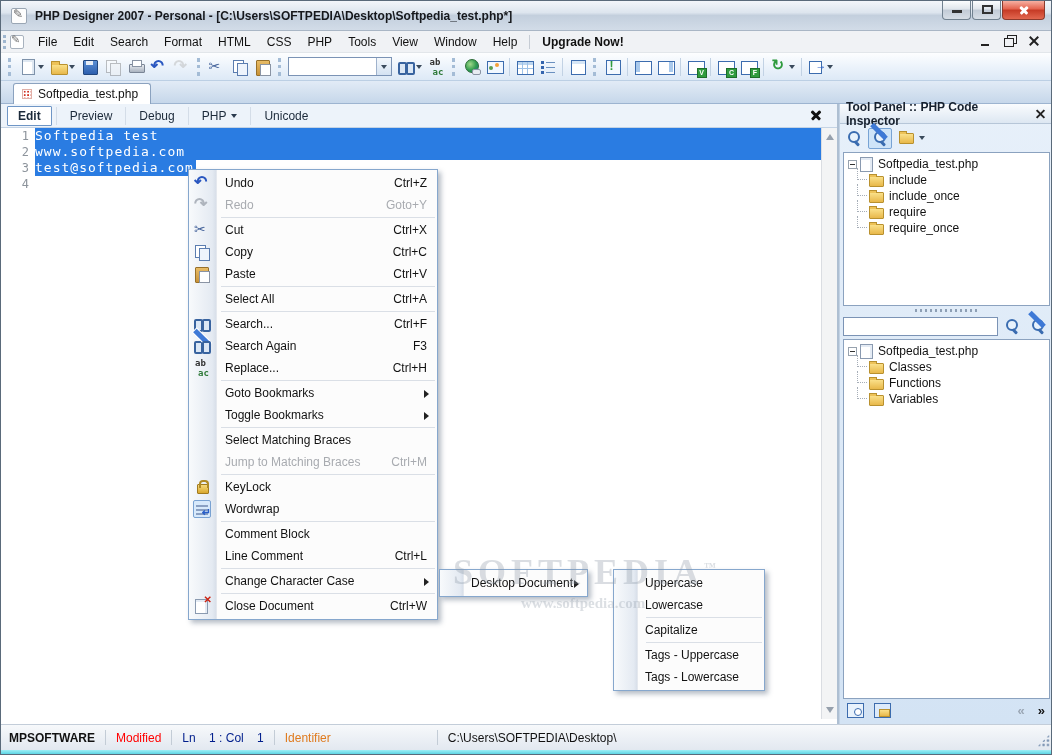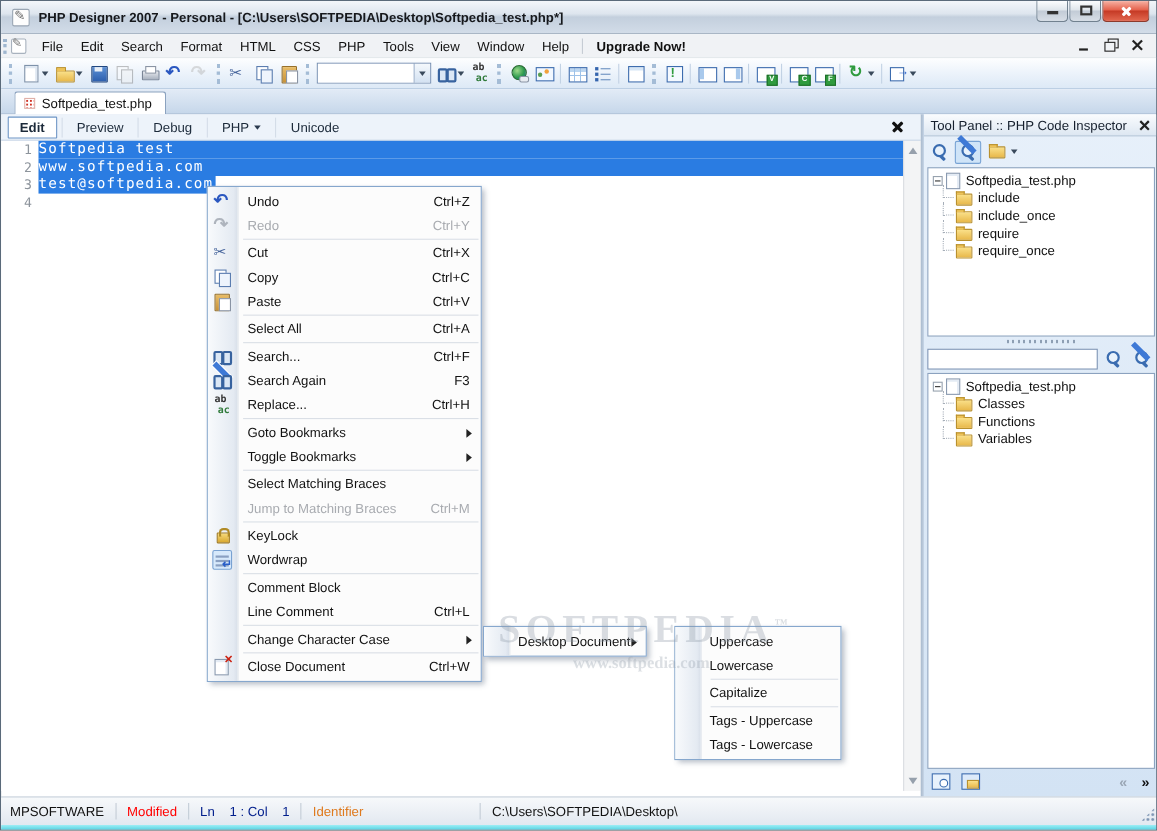--- a/index.html
+++ b/index.html
@@ -155,21 +155,21 @@
   .wm { position:absolute; z-index:40; pointer-events:none; color:#8d99a6; font-family:"Liberation Serif",serif; }
   .wm1 { left:452px; top:550px; font-size:36px; font-weight:bold; letter-spacing:5px; opacity:.32; }
   .wm1 sup { font-size:12px; }
   .wm2 { left:520px; top:594px; font-size:15px; font-weight:bold; opacity:.30; }
 
   
   .vsplit { position:absolute; left:836px; top:103px; width:2px; height:620px; background:#aebfd2; }
   .toolpanel { position:absolute; left:838px; top:103px; width:214px; height:620px;
     background:linear-gradient(#e7f0fa,#d3e3f4); border-left:1px solid #c2d2e4; }
   .tp-header { position:absolute; left:0; top:0; right:0; height:20px; background:linear-gradient(#fafcfe,#dde7f2);
-    border-bottom:1px solid #b6c6d8; display:flex; align-items:center; padding:0 6px; font-weight:normal; color:#16202e; }
+    border-bottom:1px solid #b6c6d8; display:flex; align-items:center; padding:0 6px; font-weight:bold; color:#16202e; }
   .tp-close { margin-left:auto; position:relative; width:12px; height:12px; }
   .tp-close::before,.tp-close::after { content:""; position:absolute; left:0; top:5px; width:11px; height:2px; background:#222; }
   .tp-close::before { transform:rotate(45deg);} .tp-close::after { transform:rotate(-45deg);}
   .tp-toolbar { position:absolute; left:2px; top:22px; height:24px; display:flex; align-items:center; gap:2px; }
   .pbtn { width:24px; height:21px; display:flex; align-items:center; justify-content:center; position:relative; border-radius:2px; }
   .pbtn.pressed { background:#cfe4f8; border:1px solid #78a3d4; }
   .lens { position:relative; width:16px; height:16px; }
   .lens::before { content:""; position:absolute; left:2px; top:1px; width:8px; height:8px; border:2px solid #3a6cb0; border-radius:50%; background:#e8f2fc; }
   .lens::after { content:""; position:absolute; right:2px; bottom:2px; width:6px; height:2.5px; background:#3a6cb0; transform:rotate(45deg); border-radius:1px; }
   .lens.star .st { position:absolute; right:-1px; top:-1px; width:5px; height:5px; background:#3e79d6; transform:rotate(45deg); }
@@ -395,21 +395,21 @@
 
   <div class="menu" style="left:187px; top:168px; width:250px;">
     <div class="mi">
       <span class="micon icn ic-undo"></span>
       <span class="lbl">Undo</span>
       <span class="sc">Ctrl+Z</span>
     </div>
     <div class="mi disabled">
       <span class="micon icn ic-redo"></span>
       <span class="lbl">Redo</span>
-      <span class="sc">Ctrl+Y</span>
+      <span class="sc">Goto+Y</span>
     </div>
     <div class="msep2"></div>
     <div class="mi">
       <span class="micon icn ic-cut"></span>
       <span class="lbl">Cut</span>
       <span class="sc">Ctrl+X</span>
     </div>
     <div class="mi">
       <span class="micon icn ic-copy"></span>
       <span class="lbl">Copy</span>
@@ -606,21 +606,21 @@
       <span class="pbtn">
           <span class="ic-folderwin"></span>
         </span>
       <span style="margin-left:auto;"></span>
       <span class="navbtn dis">«</span>
       <span class="navbtn">»</span>
     </div>
   </div>
 
   <div class="statusbar">
-    <span class="st" style="font-weight:normal; padding-left:8px;">MPSOFTWARE</span>
+    <span class="st" style="font-weight:bold; padding-left:8px;">MPSOFTWARE</span>
     <span class="stsep"></span>
     <span class="st" style="color:#ff0000;">Modified</span>
     <span class="stsep"></span>
     <span class="st" style="color:#001e8c;">Ln    1 : Col    1</span>
     <span class="stsep"></span>
     <span class="st" style="color:#df7a1e;">Identifier</span>
     <span class="stsep" style="margin-left:96px;"></span>
     <span class="st">C:\Users\SOFTPEDIA\Desktop\</span>
     <span class="grip"></span>
   </div>

